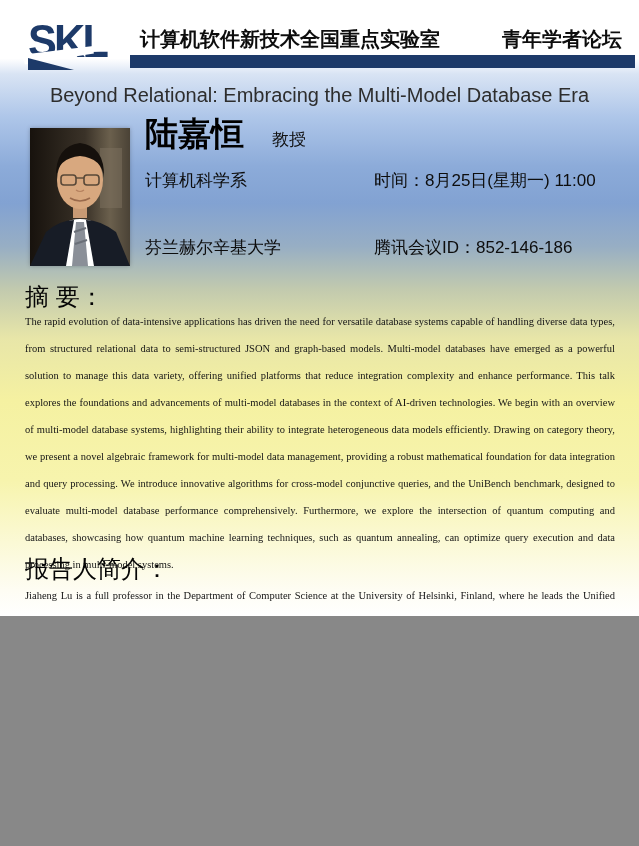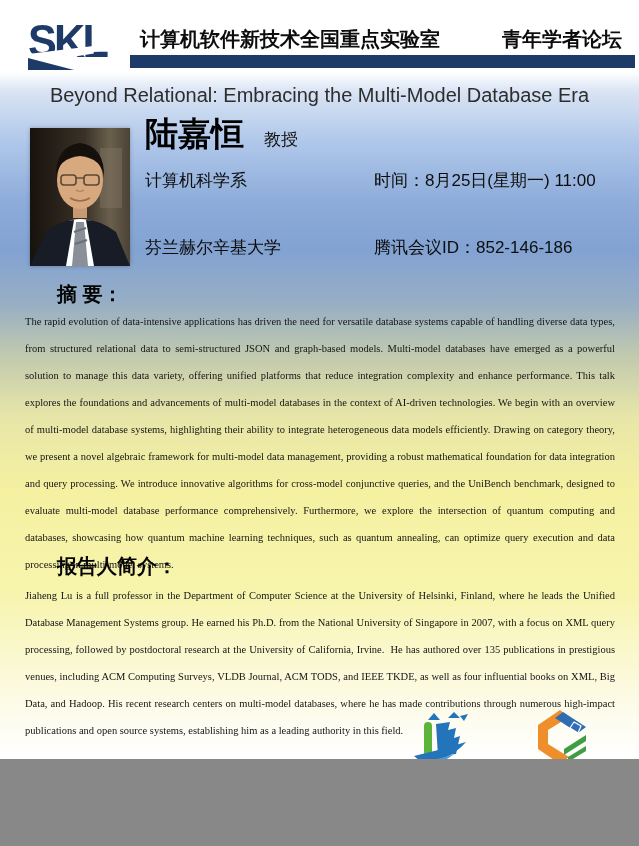--- a/index.html
+++ b/index.html
@@ -1,17 +1,17 @@
 <!DOCTYPE html>
 <html><head>
 <meta charset="utf-8">
 <style>
   html,body{margin:0;padding:0;background:#888;}
   .page{
-    position:relative;width:639px;height:759px;margin:0 auto;overflow:hidden;
+    position:relative;width:639px;height:616px;margin:0 auto;overflow:hidden;
     font-family:"Liberation Sans",sans-serif;color:#111;
     background:linear-gradient(180deg,
       #ffffff 0%,#ffffff 9.5%,#d9e4f4 12%,#aec6e9 19%,#8cabd9 27%,#82a2d2 33%,
       #97aec4 40%,#c2caae 47%,#e8e6a8 55%,#f5f1a1 65%,#f7f4ad 78%,
       #fbf9d5 88%,#fefdf4 96%,#ffffff 100%);
   }
   .abs{position:absolute;}
 
   
   .skl-logo{left:28px;top:18px;width:106px;height:50px;}
@@ -25,32 +25,32 @@
     border-bottom:12px solid #1d3a69;border-right:46px solid transparent;}
   .header-bar{left:130px;top:55px;width:505px;height:13px;background:#1d3a69;}
   .header-row{left:140px;top:26px;width:482px;display:flex;justify-content:space-between;
     font-size:20px;font-weight:bold;color:#0d0d0d;white-space:nowrap;}
 
   .main-title{left:0;top:84px;width:639px;text-align:center;font-size:20px;
     color:#2d2d2d;letter-spacing:0;}
 
   
   .photo{left:30px;top:128px;width:100px;height:138px;box-shadow:0 0 4px rgba(0,0,0,.25);}
-  .name-row{left:145px;top:114px;display:flex;align-items:flex-end;gap:4px;}
+  .name-row{left:145px;top:114px;display:flex;align-items:flex-end;gap:12px;}
   .speaker-name{font-size:33px;line-height:40px;font-weight:bold;
     font-family:"DejaVu Serif",serif;color:#000;}
   .speaker-rank{font-size:17px;line-height:17px;padding-bottom:6px;color:#111;margin-left:16px;}
   .info-text{font-size:17px;color:#0d0d0d;white-space:nowrap;}
   .dept{left:145px;top:169px;}
   .time{left:374px;top:169px;text-align:center;}
   .univ{left:145px;top:236px;}
   .meeting{left:374px;top:236px;}
 
   
-  .sec-heading{font-size:20px;font-weight:bold;color:#050505;margin-left:32px;}
+  .sec-heading{font-size:24px;font-weight:normal;color:#050505;}
   .abstract-heading{left:25px;top:281px;}
   .body-text{left:25px;width:590px;font-family:"Liberation Serif",serif;
     font-size:10.5px;line-height:27px;text-align:justify;color:#141414;white-space:pre-wrap;}
   .abstract-body{top:308px;}
   .bio-heading{left:25px;top:553px;}
   .bio-body{top:582px;}
 
   
   .nju-logo{left:401px;top:712px;width:80px;text-align:center;}
   .nju-cn{font-size:8px;font-weight:bold;color:#173a63;margin-top:16px;white-space:nowrap;}

